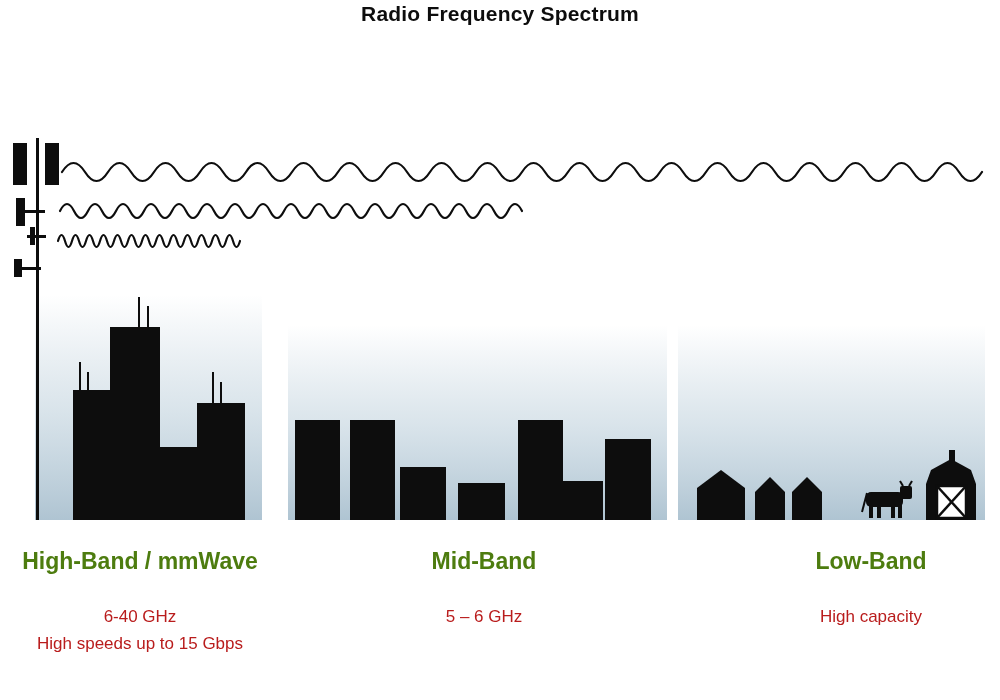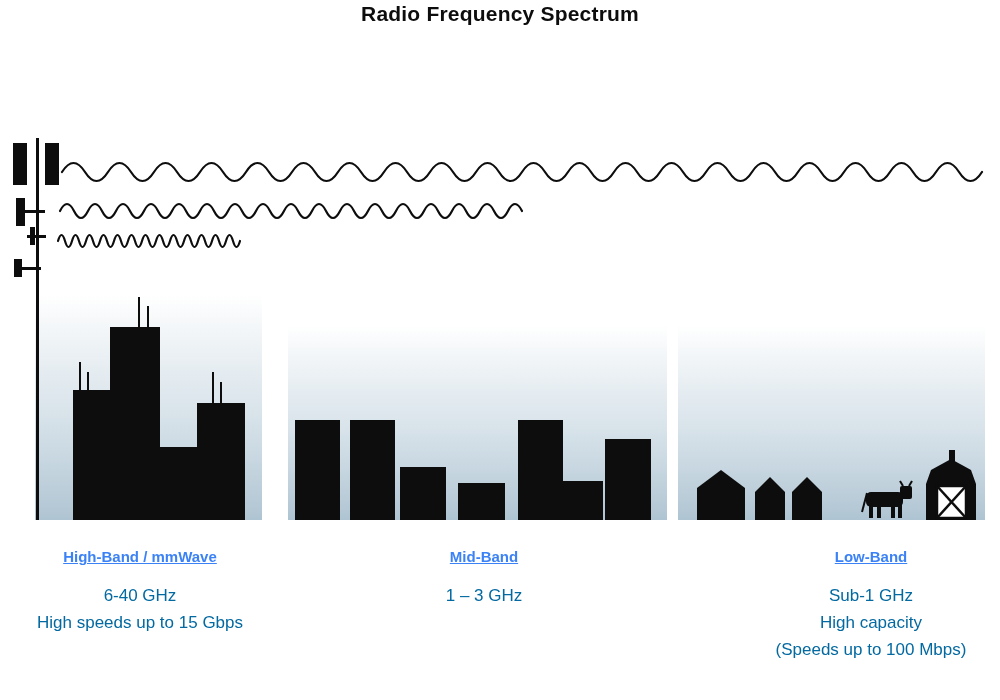--- a/index.html
+++ b/index.html
@@ -16,22 +16,22 @@
   .panel-stop-mid{stop-color:#bccfdb;stop-opacity:.55;}
   .panel-stop-bot{stop-color:#afc4d2;stop-opacity:1;}
   .silhouette{fill:#0d0d0d;stroke:none;}
   .thinline{stroke:#0d0d0d;stroke-width:2;fill:none;}
   .wave{stroke:#0d0d0d;stroke-width:2.2;fill:none;stroke-linecap:round;}
   .labels{position:absolute;top:548px;left:0;width:1000px;}
   .col{position:absolute;top:0;text-align:center;}
   .col-high{left:20px;width:240px;}
   .col-mid{left:364px;width:240px;}
   .col-low{left:746px;width:250px;}
-  .band-name{font-size:15px;font-weight:700;color:#3b82f6;text-decoration:underline;}
-  .band-details{margin-top:17px;font-size:17px;line-height:27px;color:#0369a1;}
+  .band-name{font-size:23px;font-weight:700;color:#4d7c0f;}
+  .band-details{margin-top:28px;font-size:17px;line-height:27px;color:#b91c1c;}
 </style>
 </head>
 <body>
 
 <div class="title">Radio Frequency Spectrum</div>
 
 <svg class="graphic" width="1000" height="540" viewBox="0 0 1000 540">
   <defs>
     <linearGradient id="panelGrad" x1="0" y1="0" x2="0" y2="1">
       <stop offset="0" class="panel-stop-top"></stop>
@@ -118,24 +118,22 @@
   <div class="col col-high">
     <div class="band-name">High-Band / mmWave</div>
     <div class="band-details">
       <div>6-40 GHz</div>
       <div>High speeds up to 15 Gbps</div>
     </div>
   </div>
   <div class="col col-mid">
     <div class="band-name">Mid-Band</div>
     <div class="band-details">
-      <div>1 – 3 GHz</div>
+      <div>5 – 6 GHz</div>
     </div>
   </div>
   <div class="col col-low">
     <div class="band-name">Low-Band</div>
     <div class="band-details">
-      <div>Sub-1 GHz</div>
       <div>High capacity</div>
-      <div>(Speeds up to 100 Mbps)</div>
     </div>
   </div>
 </div>
 
 </body></html>

